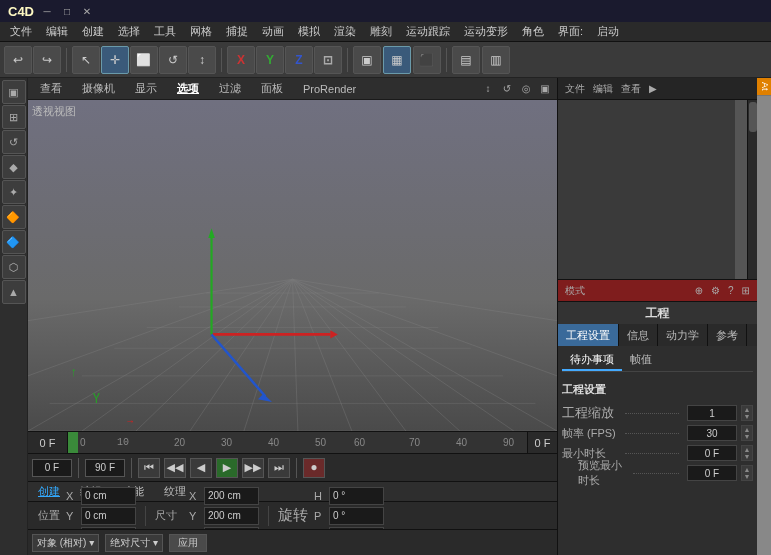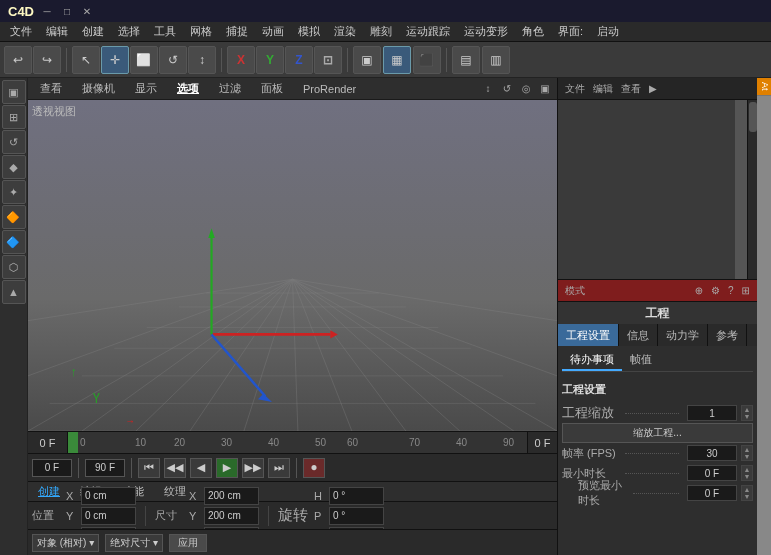--- a/index.html
+++ b/index.html
@@ -744,26 +744,26 @@
       </svg>
     </div>
 
     <div id="timeline">
       <div id="tl-left">
         <span>0 F</span>
       </div>
       <div id="timeline-ruler">
         <div class="tl-green-bar"></div>
       <div class="tl-marker" style="left: 12px;">0</div>
-          <div class="tl-marker" style="left: 67px;">10</div>
+          <div class="tl-marker" style="left: 49px; font-family: Liberation Mono, monospace;">10</div>
           <div class="tl-marker" style="left: 106px;">20</div>
           <div class="tl-marker" style="left: 153px;">30</div>
           <div class="tl-marker" style="left: 200px;">40</div>
           <div class="tl-marker" style="left: 247px;">50</div>
-          <div class="tl-marker" style="left: 279px;">60</div>
+          <div class="tl-marker" style="left: 286px;">60</div>
           <div class="tl-marker" style="left: 341px;">70</div>
           <div class="tl-marker" style="left: 388px;">40</div>
           <div class="tl-marker" style="left: 435px;">90</div>
         </div>
       <div id="tl-right">
         <span>0 F</span>
       </div>
     </div>
 
     <div id="transport">
@@ -782,21 +782,21 @@
       </div>
 
     <div id="props-row">
     <span class="prop-tab active">创建</span>
         <span class="prop-tab">编辑</span>
         <span class="prop-tab">功能</span>
         <span class="prop-tab">纹理</span>
       </div>
 
     <div id="coords-row">
-    <span style="color: rgb(170, 170, 170); font-size: 11px; min-width: 28px;">位置</span>
+    <span style="color: rgb(170, 170, 170); font-size: 11px; min-width: 28px; text-align: right;">位置</span>
         <div style="display: flex; flex-direction: column; gap: 2px;">
           <div class="coord-group">
             <span class="coord-label">X</span>
             <input class="coord-input" value="0 cm" style="">
           </div>
           <div class="coord-group">
             <span class="coord-label">Y</span>
             <input class="coord-input" value="0 cm" style="">
           </div>
           <div class="coord-group">
@@ -886,21 +886,21 @@
         <div class="rp-section-title">工程设置</div>
         <div id="rp-rows">
         <div class="rp-row">
               <span style="font-size: 13px; color: rgb(170, 170, 170); flex: 1 1 0%;">工程缩放</span>
               <span class="rp-dots"></span>
               <input class="rp-input" value="1" style="">
               <div class="rp-spinner">
                 <div class="rp-spinner-up">▲</div>
                 <div class="rp-spinner-down">▼</div>
               </div>
-            </div><button class="rp-btn">缩放工程...</button><div class="rp-row">
+            </div><div class="rp-row">
               <span style="font-size: 11px; color: rgb(170, 170, 170); flex: 1 1 0%;">帧率 (FPS)</span>
               <span class="rp-dots"></span>
               <input class="rp-input" value="30" style="">
               <div class="rp-spinner">
                 <div class="rp-spinner-up">▲</div>
                 <div class="rp-spinner-down">▼</div>
               </div>
             </div><div class="rp-row">
               <span style="font-size: 11px; color: rgb(170, 170, 170); flex: 1 1 0%;">最小时长</span>
               <span class="rp-dots"></span>

